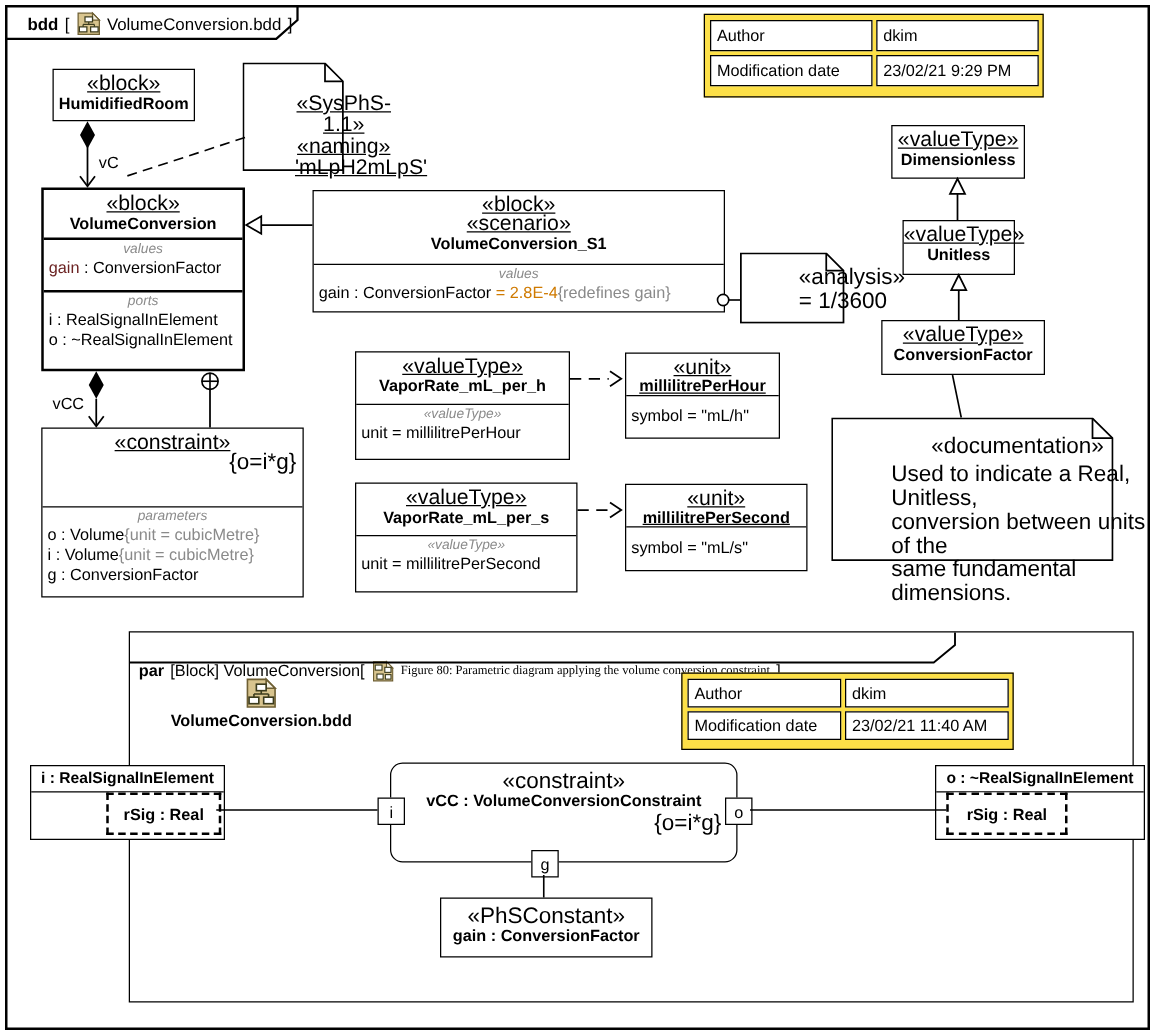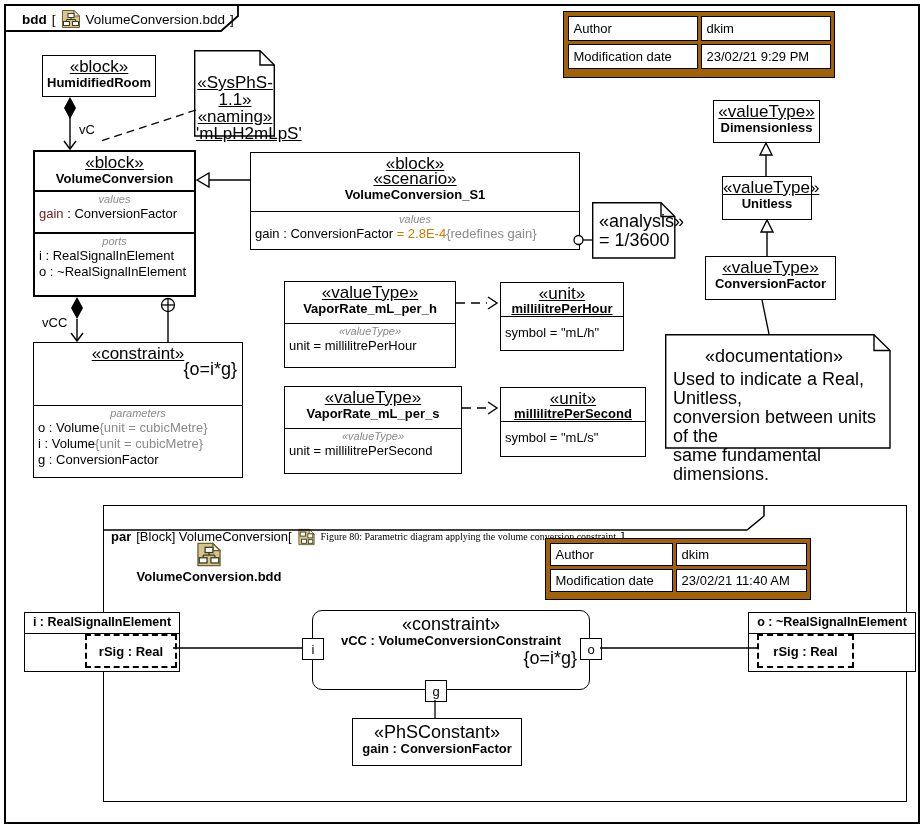--- a/index.html
+++ b/index.html
@@ -16,24 +16,24 @@
   .s13{font-size:18px;line-height:16px;}
   .s12{font-size:17px;line-height:15px;text-decoration:underline;}
   .nm{font-size:13px;line-height:18px;font-weight:bold;}
   .muted{color:#8a8a8a;}
   .lbl{font-size:11px;line-height:13px;color:#8a8a8a;font-style:italic;text-align:center;}
   .orange{color:#cf7a00;}
   .maroon{color:#6b2222;}
   .u{text-decoration:underline;}
   .propline{font-size:13px;line-height:16px;white-space:nowrap;}
   .tabtext{display:flex;align-items:center;gap:5px;white-space:nowrap;z-index:6;}
-  .meta{position:absolute;border:1.6px solid #000;background:#a16207;padding:2px;z-index:10;}
+  .meta{position:absolute;border:1.6px solid #000;background:#fde047;padding:2px;z-index:10;}
   .meta .row{display:flex;}
   .meta .cell{border:1px solid #000;margin:1.5px;height:23px;display:flex;align-items:center;padding-left:5px;font-size:13px;background:#fff;}
-  .note-text{position:absolute;z-index:12;}
+  .note-text{position:absolute;z-index:12;padding-left:40px;}
   .frame{position:absolute;border:2px solid #000;background:transparent;z-index:1;}
   .pframe{position:absolute;border:1.6px solid #000;background:transparent;z-index:2;}
   .portsq{position:absolute;width:20px;height:20px;border:1.5px solid #000;background:#fff;z-index:15;
           font-size:13px;font-weight:normal;display:flex;align-items:center;justify-content:center;}
   .dashedbox{position:absolute;border:2px dashed #000;background:#fff;z-index:12;display:flex;align-items:center;justify-content:center;font-size:13px;font-weight:bold;}
   svg.notes{position:absolute;z-index:9;}
   #overlay{position:absolute;left:0;top:0;z-index:30;pointer-events:none;}
   .floatlbl{position:absolute;font-size:13px;z-index:14;background:transparent;}
 </style>
 </head>

